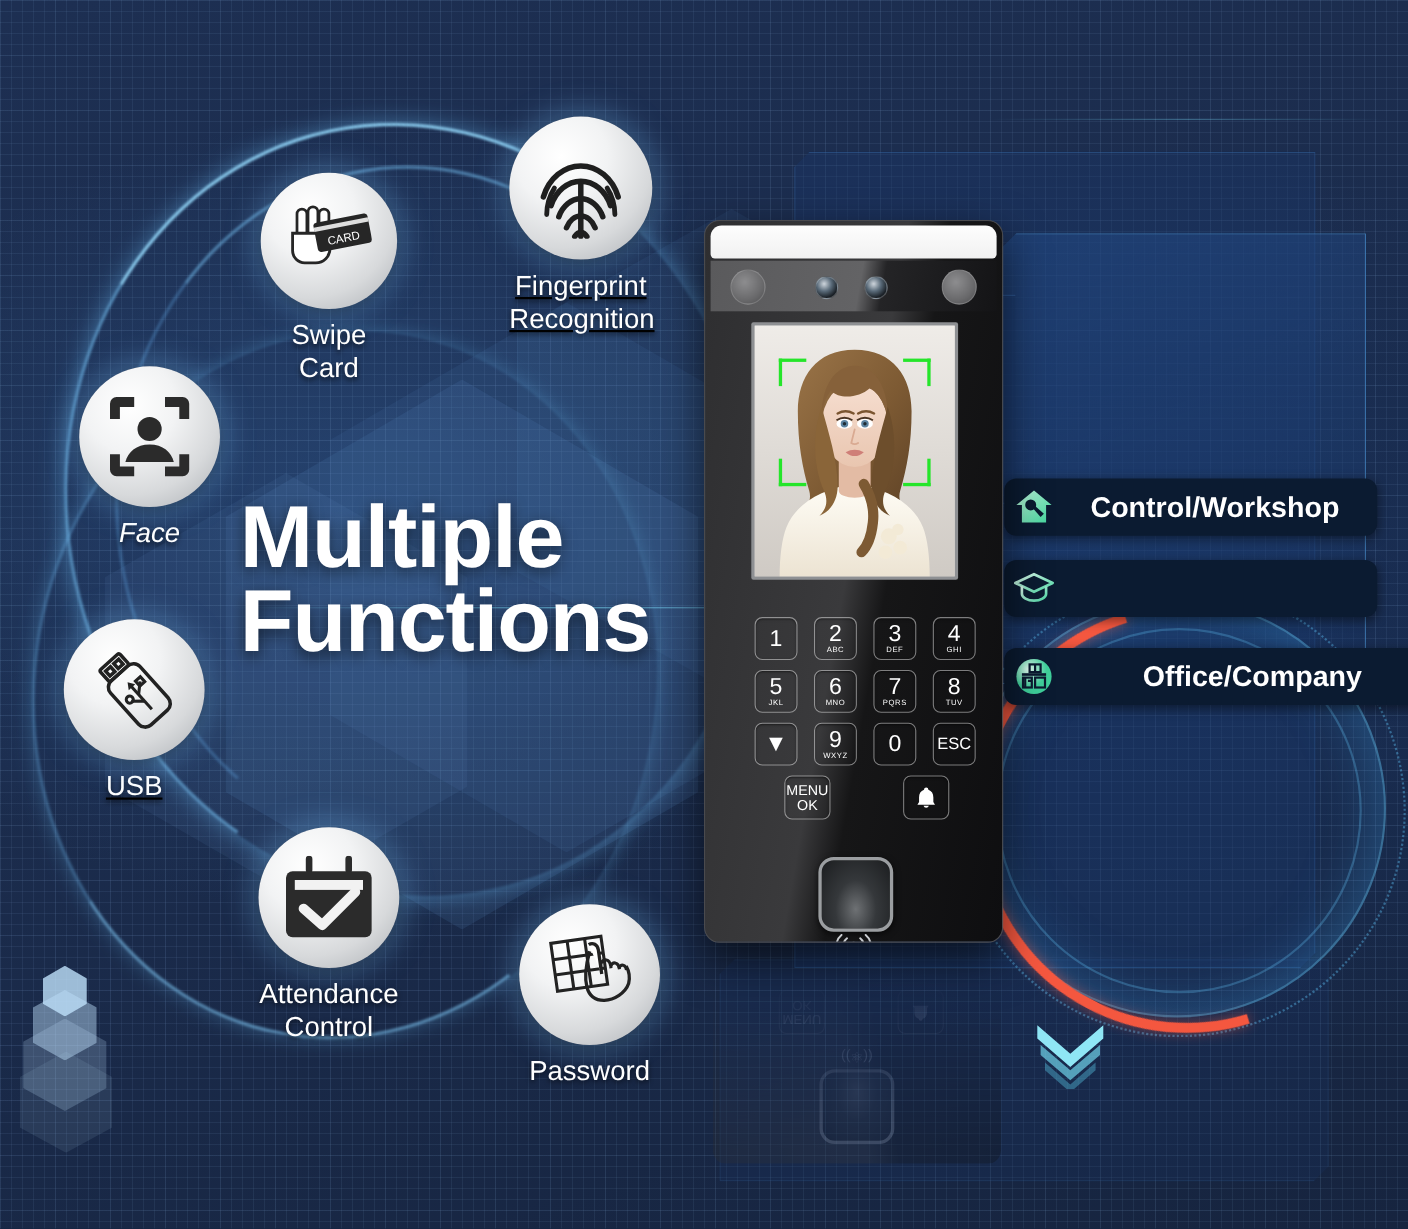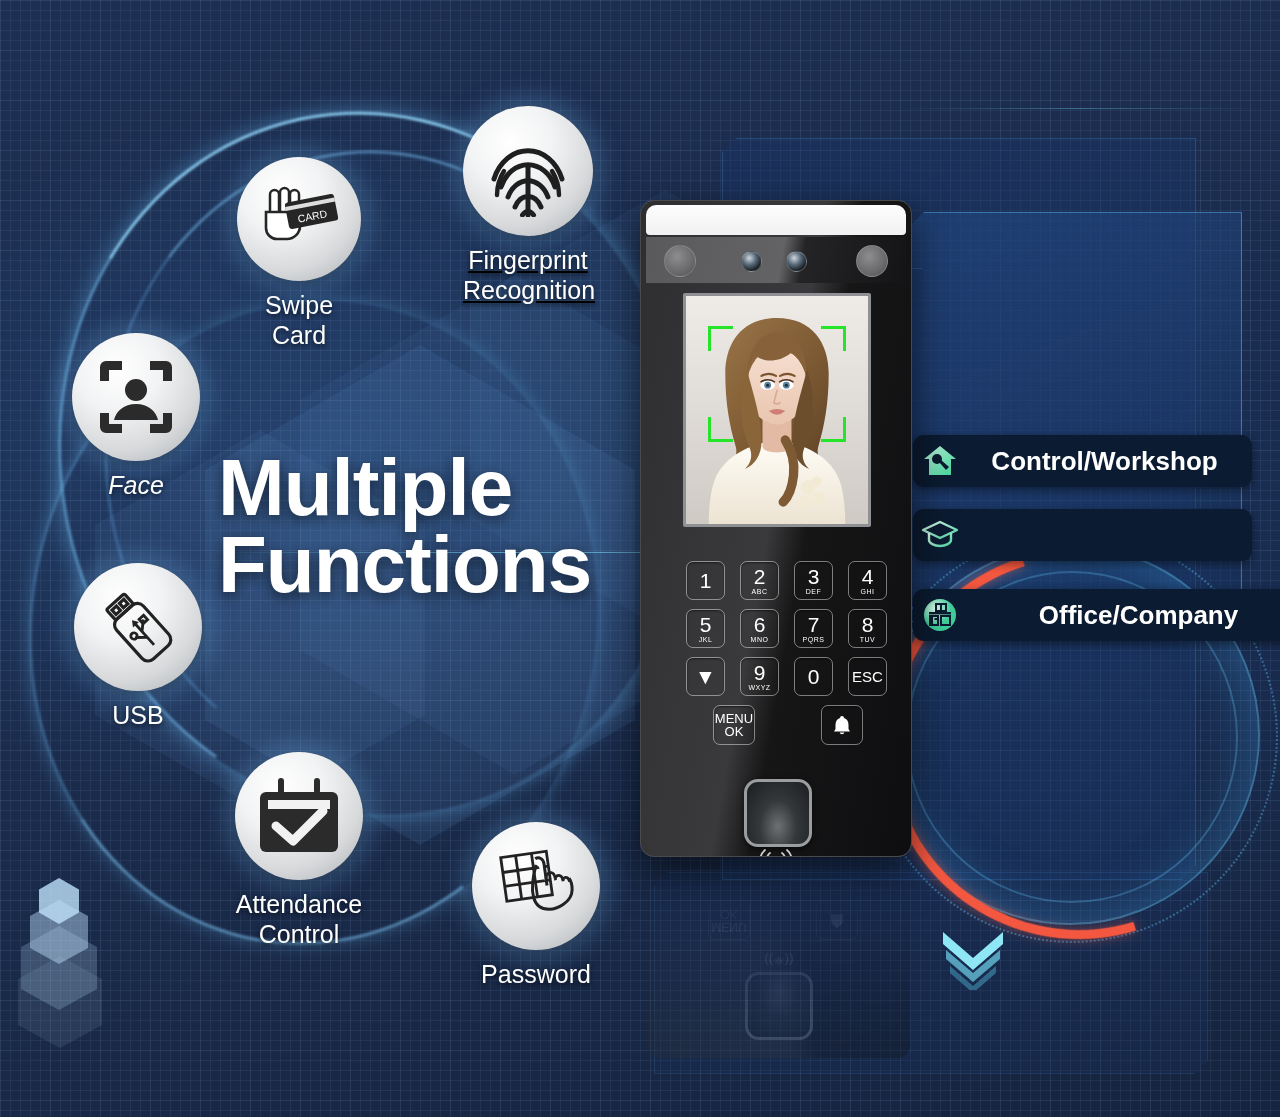--- a/index.html
+++ b/index.html
@@ -218,21 +218,21 @@
           <path d="M2 54 V68 a6 6 0 0 0 6 6 H24 v-9 H11 V54 z"></path>
           <path d="M74 54 V68 a6 6 0 0 1 -6 6 H52 v-9 h13 V54 z"></path>
           <circle cx="38" cy="31" r="11"></circle>
           <path d="M38 45 c-12 0 -20 7 -22 16 h44 c-2 -9 -10 -16 -22 -16 z"></path>
         </g>
       </svg>
     </div>
     <div class="flabel">Face</div>
   </div>
 
-  <div class="feature" style="left:74px;top:563px;width:128px;">
+  <div class="feature" style="left:58px;top:563px;width:128px;text-decoration:underline;">
     <div class="circle" style="width:128px;height:128px;">
       <svg width="84" height="84" viewBox="0 0 84 84">
         <g transform="rotate(-42 42 42)" fill="none" stroke="#222" stroke-width="3.2">
           <rect x="24" y="22" width="36" height="54" rx="8"></rect>
           <rect x="30" y="8" width="24" height="14" rx="2"></rect>
           <rect x="34" y="12" width="6" height="6"></rect>
           <rect x="44" y="12" width="6" height="6"></rect>
           <g stroke-width="2.8">
             <path d="M42 66 L42 36"></path>
             <path d="M42 48 L51 40"></path>

